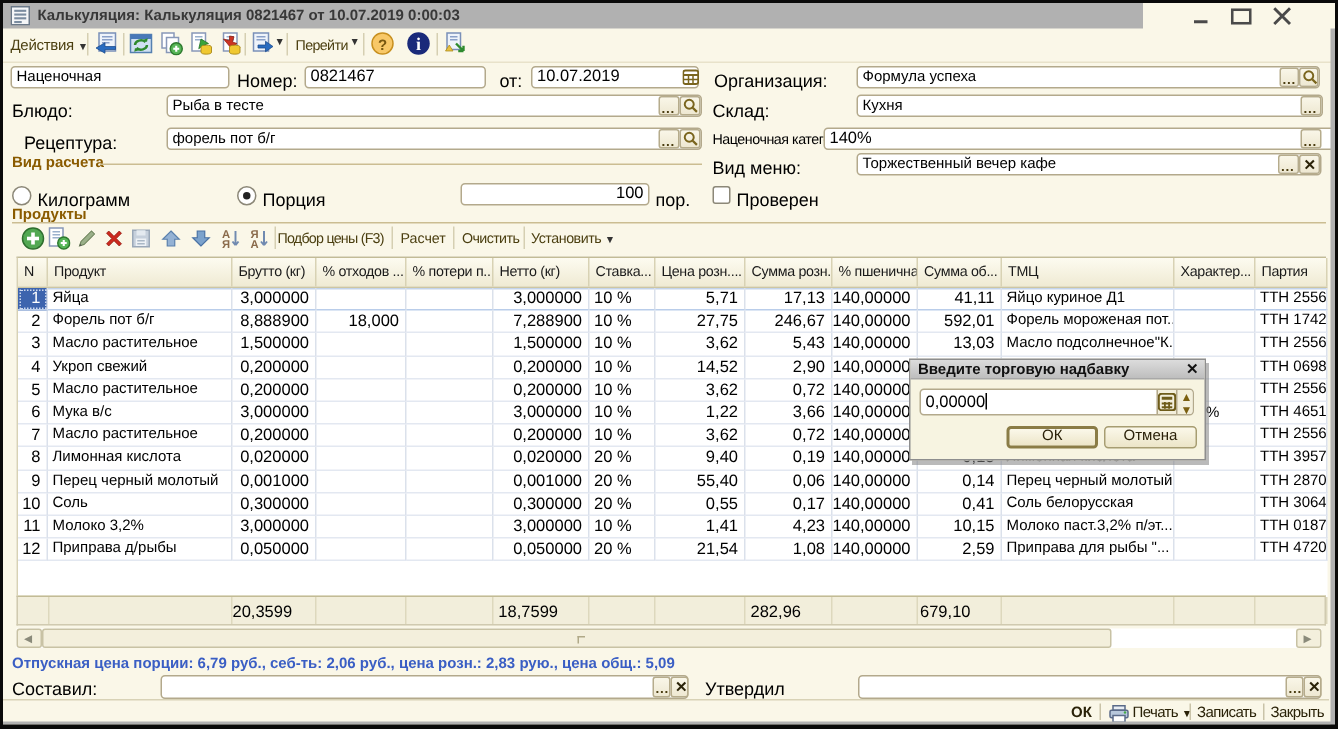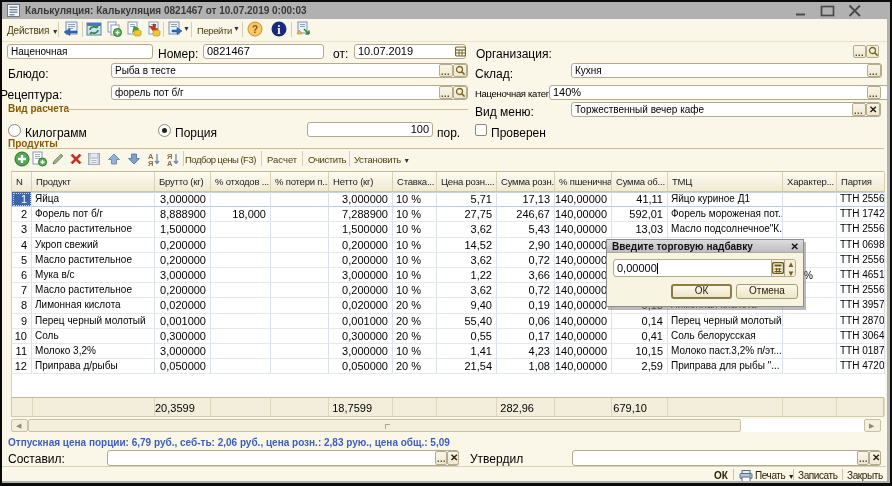--- a/index.html
+++ b/index.html
@@ -1,19 +1,19 @@
 <!DOCTYPE html>
 <html><head><meta charset="utf-8">
 <style>
 *{margin:0;padding:0;box-sizing:border-box}
 html,body{width:892px;height:486px;overflow:hidden}
 body{position:relative;font-family:"Liberation Sans",sans-serif;font-size:10px;color:#000;background:#0a0a0a}
 .win{position:absolute;left:0;top:0;width:892px;height:486px;background:#faf7e8}
 .abs{position:absolute}
-.titlebar{position:absolute;left:2px;top:2px;width:888px;height:17px;background:#b1b1b1;color:#383838;font-weight:bold;font-size:10px;line-height:17px}
+.titlebar{position:absolute;left:2px;top:2px;width:760px;height:17px;background:#b1b1b1;color:#383838;font-weight:bold;font-size:10px;line-height:17px}
 .lbl{position:absolute;font-size:12px;color:#000;white-space:nowrap}
 .fld{position:absolute;background:#fff;border:1px solid #b3a98c;border-radius:3px;font-size:10px;line-height:13px;padding:0 3px;white-space:nowrap;overflow:hidden}
 .num11{font-size:11px}
 .mbtn{position:absolute;background:linear-gradient(#f9f6e8,#eee8d2);border:1px solid #b6ac8c;border-radius:2px}
 .mdots{position:absolute;left:1px;top:2px;color:#4a3c10;font-weight:bold;font-size:9px;letter-spacing:0.5px}
 .mx{position:absolute;left:2px;top:0px;color:#2a2208;font-weight:bold;font-size:10px}
 .sechdr{position:absolute;color:#8a5b00;font-weight:bold;font-size:10px;white-space:nowrap}
 .secline{position:absolute;height:1px;background:#cbbd92}
 .radio{position:absolute;width:13px;height:13px;border:1px solid #8c8878;border-radius:50%;background:#fff}
 .radio .dot{position:absolute;left:3px;top:3px;width:5px;height:5px;border-radius:50%;background:#222}
@@ -126,20 +126,21 @@
     <span class="lbl" style="left:333px;top:47px">от:</span>
     <div class="fld num11" style="left:354px;top:44px;width:112px;height:15px">10.07.2019</div>
     <svg class="abs" style="left:455px;top:46px" width="11" height="11" viewBox="0 0 11 11">
       <rect x="0.5" y="1" width="10" height="9" rx="1.5" fill="none" stroke="#7a651e" stroke-width="1.2"></rect>
       <line x1="0.5" y1="4" x2="10.5" y2="4" stroke="#7a651e" stroke-width="1.2"></line>
       <line x1="4" y1="4" x2="4" y2="10" stroke="#7a651e" stroke-width="1"></line>
       <line x1="7" y1="4" x2="7" y2="10" stroke="#7a651e" stroke-width="1"></line>
       <line x1="0.5" y1="7" x2="10.5" y2="7" stroke="#7a651e" stroke-width="1"></line>
     </svg>
     <span class="lbl" style="left:476px;top:47px">Организация:</span>
+    <div class="fld " style="left:571px;top:44px;width:309px;height:15px">Формула успеха</div>
     <div class="mbtn" style="left:853px;top:45px;width:13px;height:13px">
       <span class="mdots">...</span>
     </div>
     <div class="mbtn" style="left:866px;top:45px;width:13px;height:13px">
       <svg class="abs" style="left:1px;top:0px" width="11" height="12" viewBox="0 0 11 12">
         <circle cx="4.5" cy="4.5" r="3" fill="none" stroke="#7a651e" stroke-width="1.3"></circle>
         <line x1="6.8" y1="6.8" x2="9.6" y2="9.6" stroke="#7a651e" stroke-width="1.5"></line>
       </svg>
     </div>
     <span class="lbl" style="left:8px;top:67px">Блюдо:</span>
@@ -151,21 +152,21 @@
       <svg class="abs" style="left:1px;top:0px" width="11" height="12" viewBox="0 0 11 12">
         <circle cx="4.5" cy="4.5" r="3" fill="none" stroke="#7a651e" stroke-width="1.3"></circle>
         <line x1="6.8" y1="6.8" x2="9.6" y2="9.6" stroke="#7a651e" stroke-width="1.5"></line>
       </svg>
     </div>
     <span class="lbl" style="left:475px;top:67px">Склад:</span>
     <div class="fld " style="left:571px;top:63px;width:311px;height:15px">Кухня</div>
     <div class="mbtn" style="left:867px;top:64px;width:14px;height:13px">
       <span class="mdots">...</span>
     </div>
-    <span class="lbl" style="left:0;top:88px">Рецептура:</span>
+    <span class="lbl" style="left:16px;top:88px">Рецептура:</span>
     <div class="fld " style="left:111px;top:85px;width:357px;height:15px">форель пот б/г</div>
     <div class="mbtn" style="left:439px;top:86px;width:14px;height:13px">
       <span class="mdots">...</span>
     </div>
     <div class="mbtn" style="left:453px;top:86px;width:14px;height:13px">
       <svg class="abs" style="left:1px;top:0px" width="11" height="12" viewBox="0 0 11 12">
         <circle cx="4.5" cy="4.5" r="3" fill="none" stroke="#7a651e" stroke-width="1.3"></circle>
         <line x1="6.8" y1="6.8" x2="9.6" y2="9.6" stroke="#7a651e" stroke-width="1.5"></line>
       </svg>
     </div>

